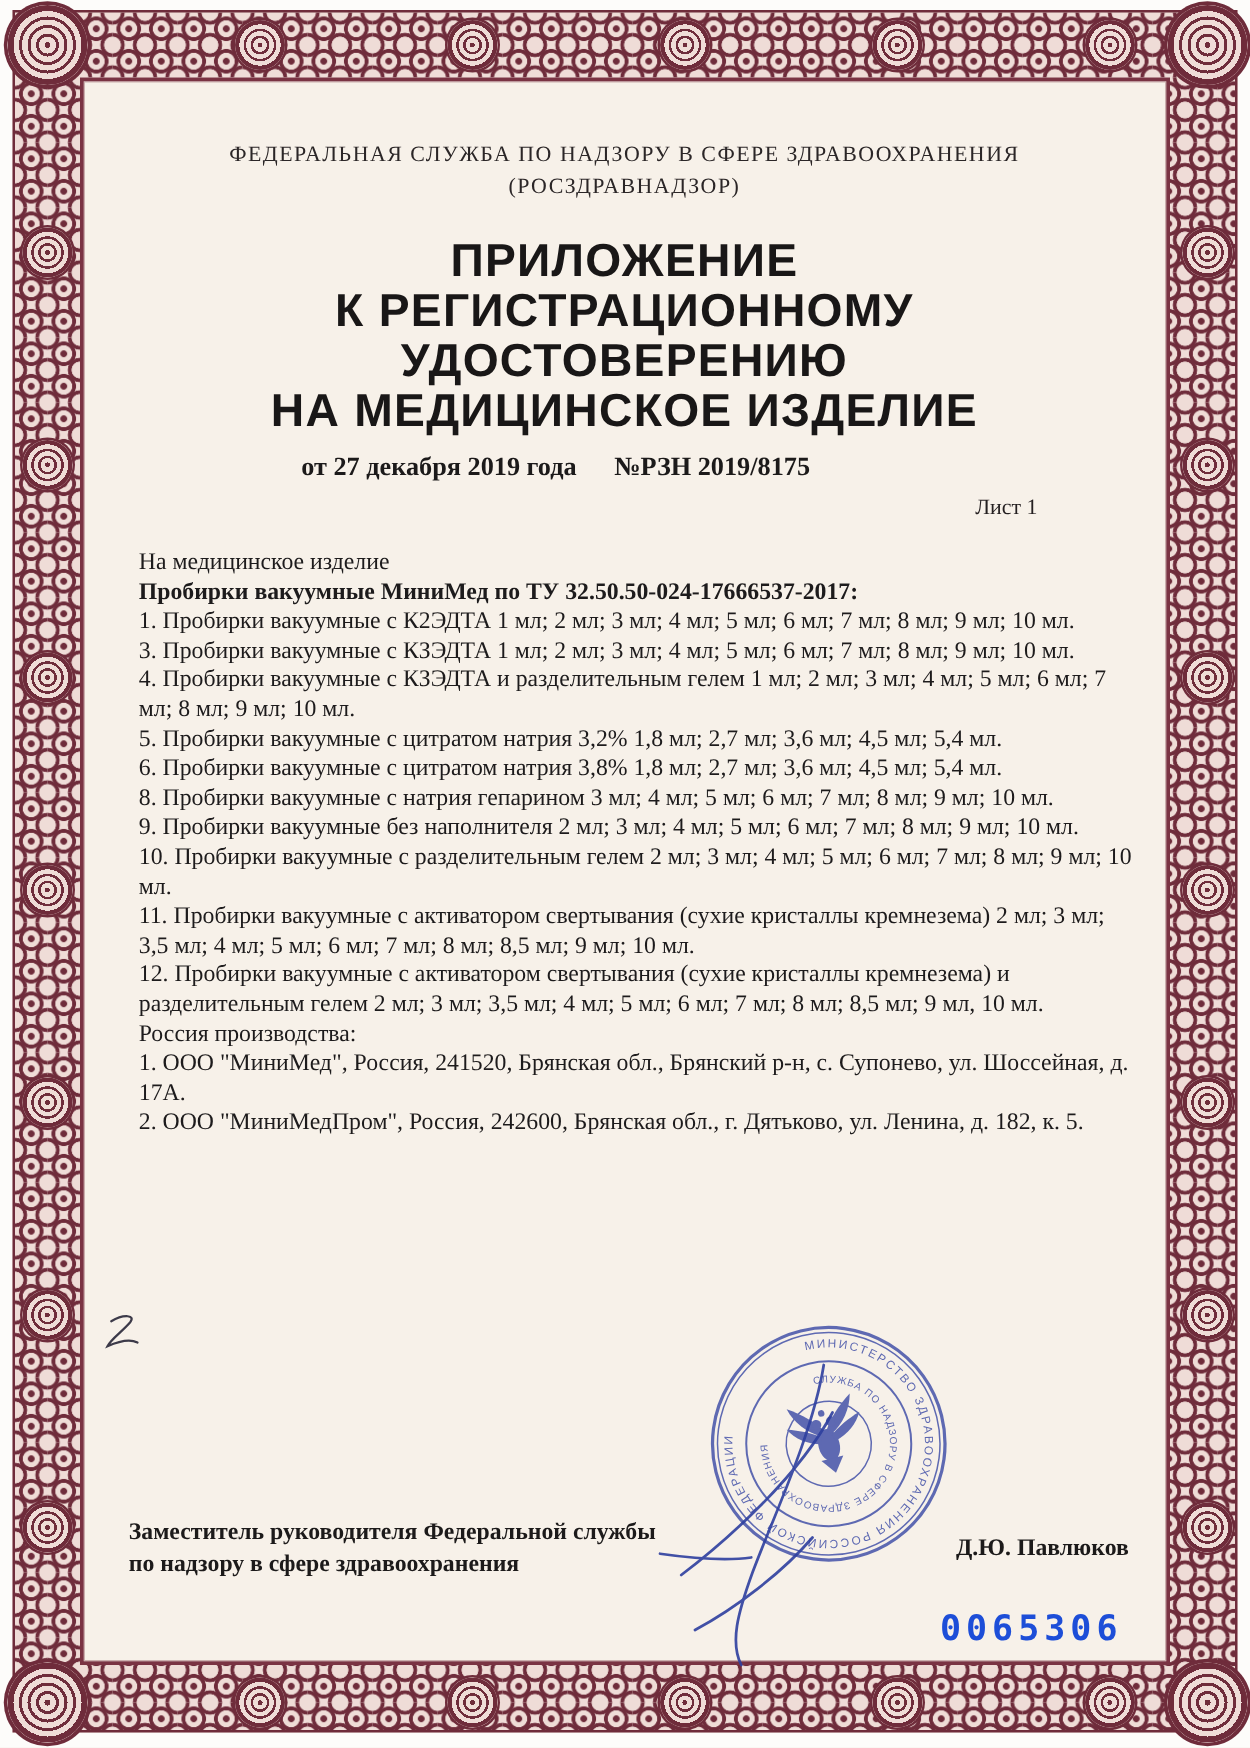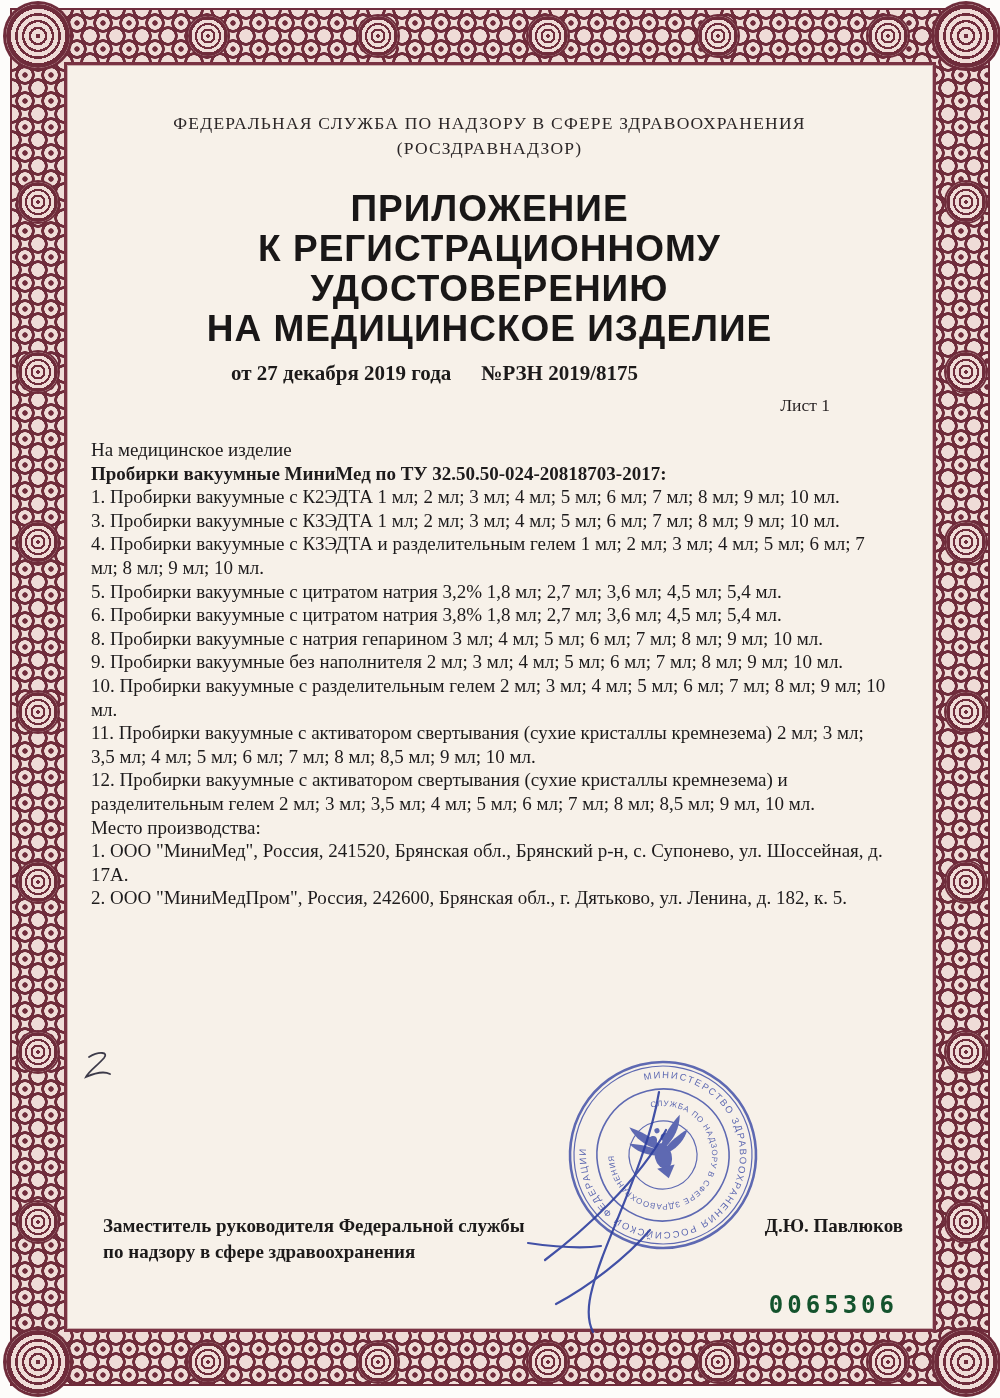--- a/index.html
+++ b/index.html
@@ -31,47 +31,47 @@
     background:repeating-radial-gradient(circle at 50% 50%, #6f2c3b 0 2.4px, #efdcd7 2.4px 6.8px);
     box-shadow:0 0 0 3px #6f2c3b, inset 0 0 0 3px #6f2c3b;
   }
 
   
   .paper {
     position:absolute; left:52px; top:52px; right:52px; bottom:52px;
     background:#f7f1e9;
     border:3px solid #7a3343;
     box-shadow: inset 0 0 0 1px rgba(122,51,67,.35);
-    padding:46px 45px 0 24px;
+    padding:46px 45px 0 44px;
   }
 
   .fs-header { text-align:center; font-size:17.5px; letter-spacing:1.2px; color:#2b2627; line-height:25px; }
   .doc-title {
     margin-top:28px; text-align:center;
     font-family:"Liberation Sans", sans-serif; font-weight:bold;
     font-size:37px; line-height:40px; letter-spacing:1px; color:#191717;
   }
   .meta { margin-top:12px; text-align:center; transform:translateX(-55px); font-weight:bold; font-size:21px; color:#1c1a1a; }
   .meta .numsign { margin-left:30px; }
   .meta .numval  { margin-left:0; }
   .sheet { margin-top:9px; text-align:right; padding-right:58px; font-size:17.5px; color:#241f20; }
 
   .body-text { margin-top:22px; font-size:19px; line-height:23.6px; color:#1d1b1c; width:795px; }
   .body-text p { margin:0; }
   .bold { font-weight:bold; }
 
   .sign-row {
     position:absolute; left:36px; right:30px; bottom:64px;
-    display:flex; justify-content:space-between; align-items:flex-start;
+    display:flex; justify-content:space-between; align-items:center;
     font-weight:bold; font-size:19px; line-height:26px; color:#1c1a1a;
   }
   .serial {
     position:absolute; right:35px; bottom:10px;
-    font-family:"DejaVu Sans Mono", monospace; font-size:24px; font-weight:bold;
-    letter-spacing:4px; color:#14532d;
+    font-family:"DejaVu Sans Mono", monospace; font-size:28px; font-weight:bold;
+    letter-spacing:4px; color:#1d4ed8;
   }
 
   .overlay { position:absolute; left:0; top:0; width:1000px; height:1398px; pointer-events:none; }
 </style>
 </head>
 <body>
 
 <div class="page">
 
   <div class="frame">
@@ -123,32 +123,32 @@
       </div>
 
       <div class="meta">
         <span>от 27 декабря 2019 года</span><span class="numsign">№</span><span class="numval">РЗН 2019/8175</span>
       </div>
 
       <div class="sheet">Лист 1</div>
 
       <div class="body-text">
         <p>На медицинское изделие</p>
-        <p class="bold">Пробирки вакуумные МиниМед по ТУ 32.50.50-024-20818703-2017:</p>
+        <p class="bold">Пробирки вакуумные МиниМед по ТУ 32.50.50-024-17666537-2017:</p>
         <p>1. Пробирки вакуумные с К2ЭДТА 1 мл; 2 мл; 3 мл; 4 мл; 5 мл; 6 мл; 7 мл; 8 мл; 9 мл; 10 мл.</p>
         <p>3. Пробирки вакуумные с КЗЭДТА 1 мл; 2 мл; 3 мл; 4 мл; 5 мл; 6 мл; 7 мл; 8 мл; 9 мл; 10 мл.</p>
         <p>4. Пробирки вакуумные с КЗЭДТА и разделительным гелем 1 мл; 2 мл; 3 мл; 4 мл; 5 мл; 6 мл; 7 мл; 8 мл; 9 мл; 10 мл.</p>
         <p>5. Пробирки вакуумные с цитратом натрия 3,2% 1,8 мл; 2,7 мл; 3,6 мл; 4,5 мл; 5,4 мл.</p>
         <p>6. Пробирки вакуумные с цитратом натрия 3,8% 1,8 мл; 2,7 мл; 3,6 мл; 4,5 мл; 5,4 мл.</p>
         <p>8. Пробирки вакуумные с натрия гепарином 3 мл; 4 мл; 5 мл; 6 мл; 7 мл; 8 мл; 9 мл; 10 мл.</p>
         <p>9. Пробирки вакуумные без наполнителя 2 мл; 3 мл; 4 мл; 5 мл; 6 мл; 7 мл; 8 мл; 9 мл; 10 мл.</p>
         <p>10. Пробирки вакуумные с разделительным гелем 2 мл; 3 мл; 4 мл; 5 мл; 6 мл; 7 мл; 8 мл; 9 мл; 10 мл.</p>
         <p>11. Пробирки вакуумные с активатором свертывания (сухие кристаллы кремнезема) 2 мл; 3 мл; 3,5 мл; 4 мл; 5 мл; 6 мл; 7 мл; 8 мл; 8,5 мл; 9 мл; 10 мл.</p>
         <p>12. Пробирки вакуумные с активатором свертывания (сухие кристаллы кремнезема) и разделительным гелем 2 мл; 3 мл; 3,5 мл; 4 мл; 5 мл; 6 мл; 7 мл; 8 мл; 8,5 мл; 9 мл, 10 мл.</p>
-        <p>Место производства:</p>
+        <p>Россия производства:</p>
         <p>1. ООО "МиниМед", Россия, 241520, Брянская обл., Брянский р-н, с. Супонево, ул. Шоссейная, д. 17А.</p>
         <p>2. ООО "МиниМедПром", Россия, 242600, Брянская обл., г. Дятьково, ул. Ленина, д. 182, к. 5.</p>
       </div>
 
       <div class="sign-row">
         <div>
           <div>Заместитель руководителя Федеральной службы</div>
           <div>по надзору в сфере здравоохранения</div>
         </div>
         <div>Д.Ю. Павлюков</div>

